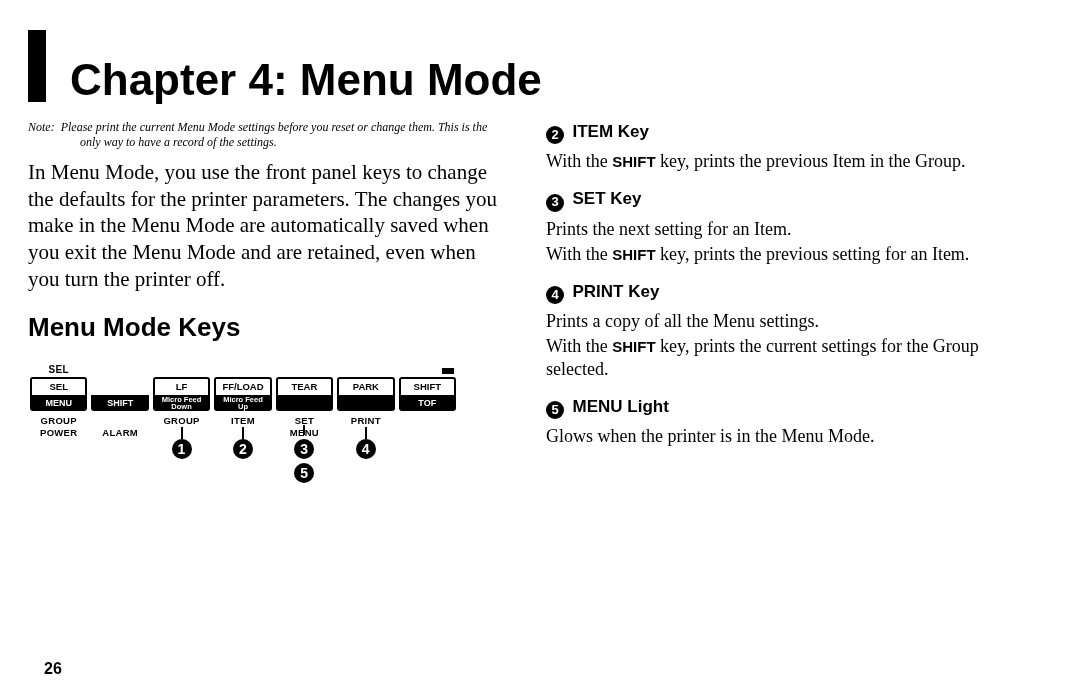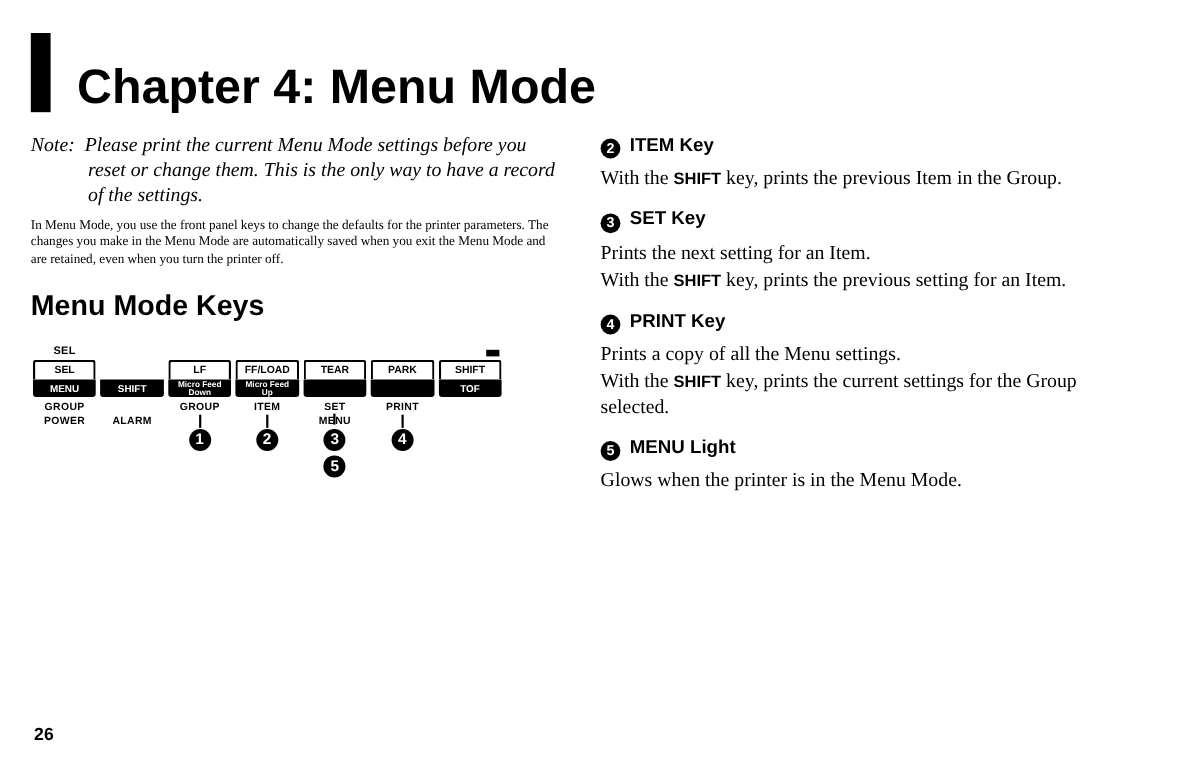--- a/index.html
+++ b/index.html
@@ -40,33 +40,33 @@
     gap: 40px;
   }
   .col {
     flex: 1 1 50%;
     font-size: 18px;
     line-height: 1.28;
   }
   .note {
     font-style: italic;
     margin: 0 0 8px 0;
-    font-size: 18px;
+    font-size: 12px;
     padding-left: 0;
     text-indent: 0;
   }
   .note .noteword { font-style: italic; }
   .note-indent {
     padding-left: 52px;
     text-indent: -52px;
     line-height: 1.28;
   }
   .body-p {
     margin: 4px 0 16px 0;
-    font-size: 12px;
+    font-size: 21px;
   }
   h2.section {
     font-family: Arial, Helvetica, sans-serif;
     font-weight: 800;
     font-size: 26px;
     margin: 18px 0 14px 0;
   }
   .key-row {
     margin: 0 0 6px 0;
   }
@@ -96,21 +96,21 @@
   }
   .desc-block { margin-bottom: 14px; }
   .shiftkey {
     font-family: Arial, Helvetica, sans-serif;
     font-weight: 700;
     font-size: 15px;
   }
   .page-num {
     position: absolute;
     bottom: 20px;
-    left: 31px;
+    left: 44px;
     font-family: Arial, Helvetica, sans-serif;
     font-weight: 700;
     font-size: 16px;
   }
 
   
   .panel {
     font-family: Arial, Helvetica, sans-serif;
     font-weight: 700;
     font-size: 10px;

